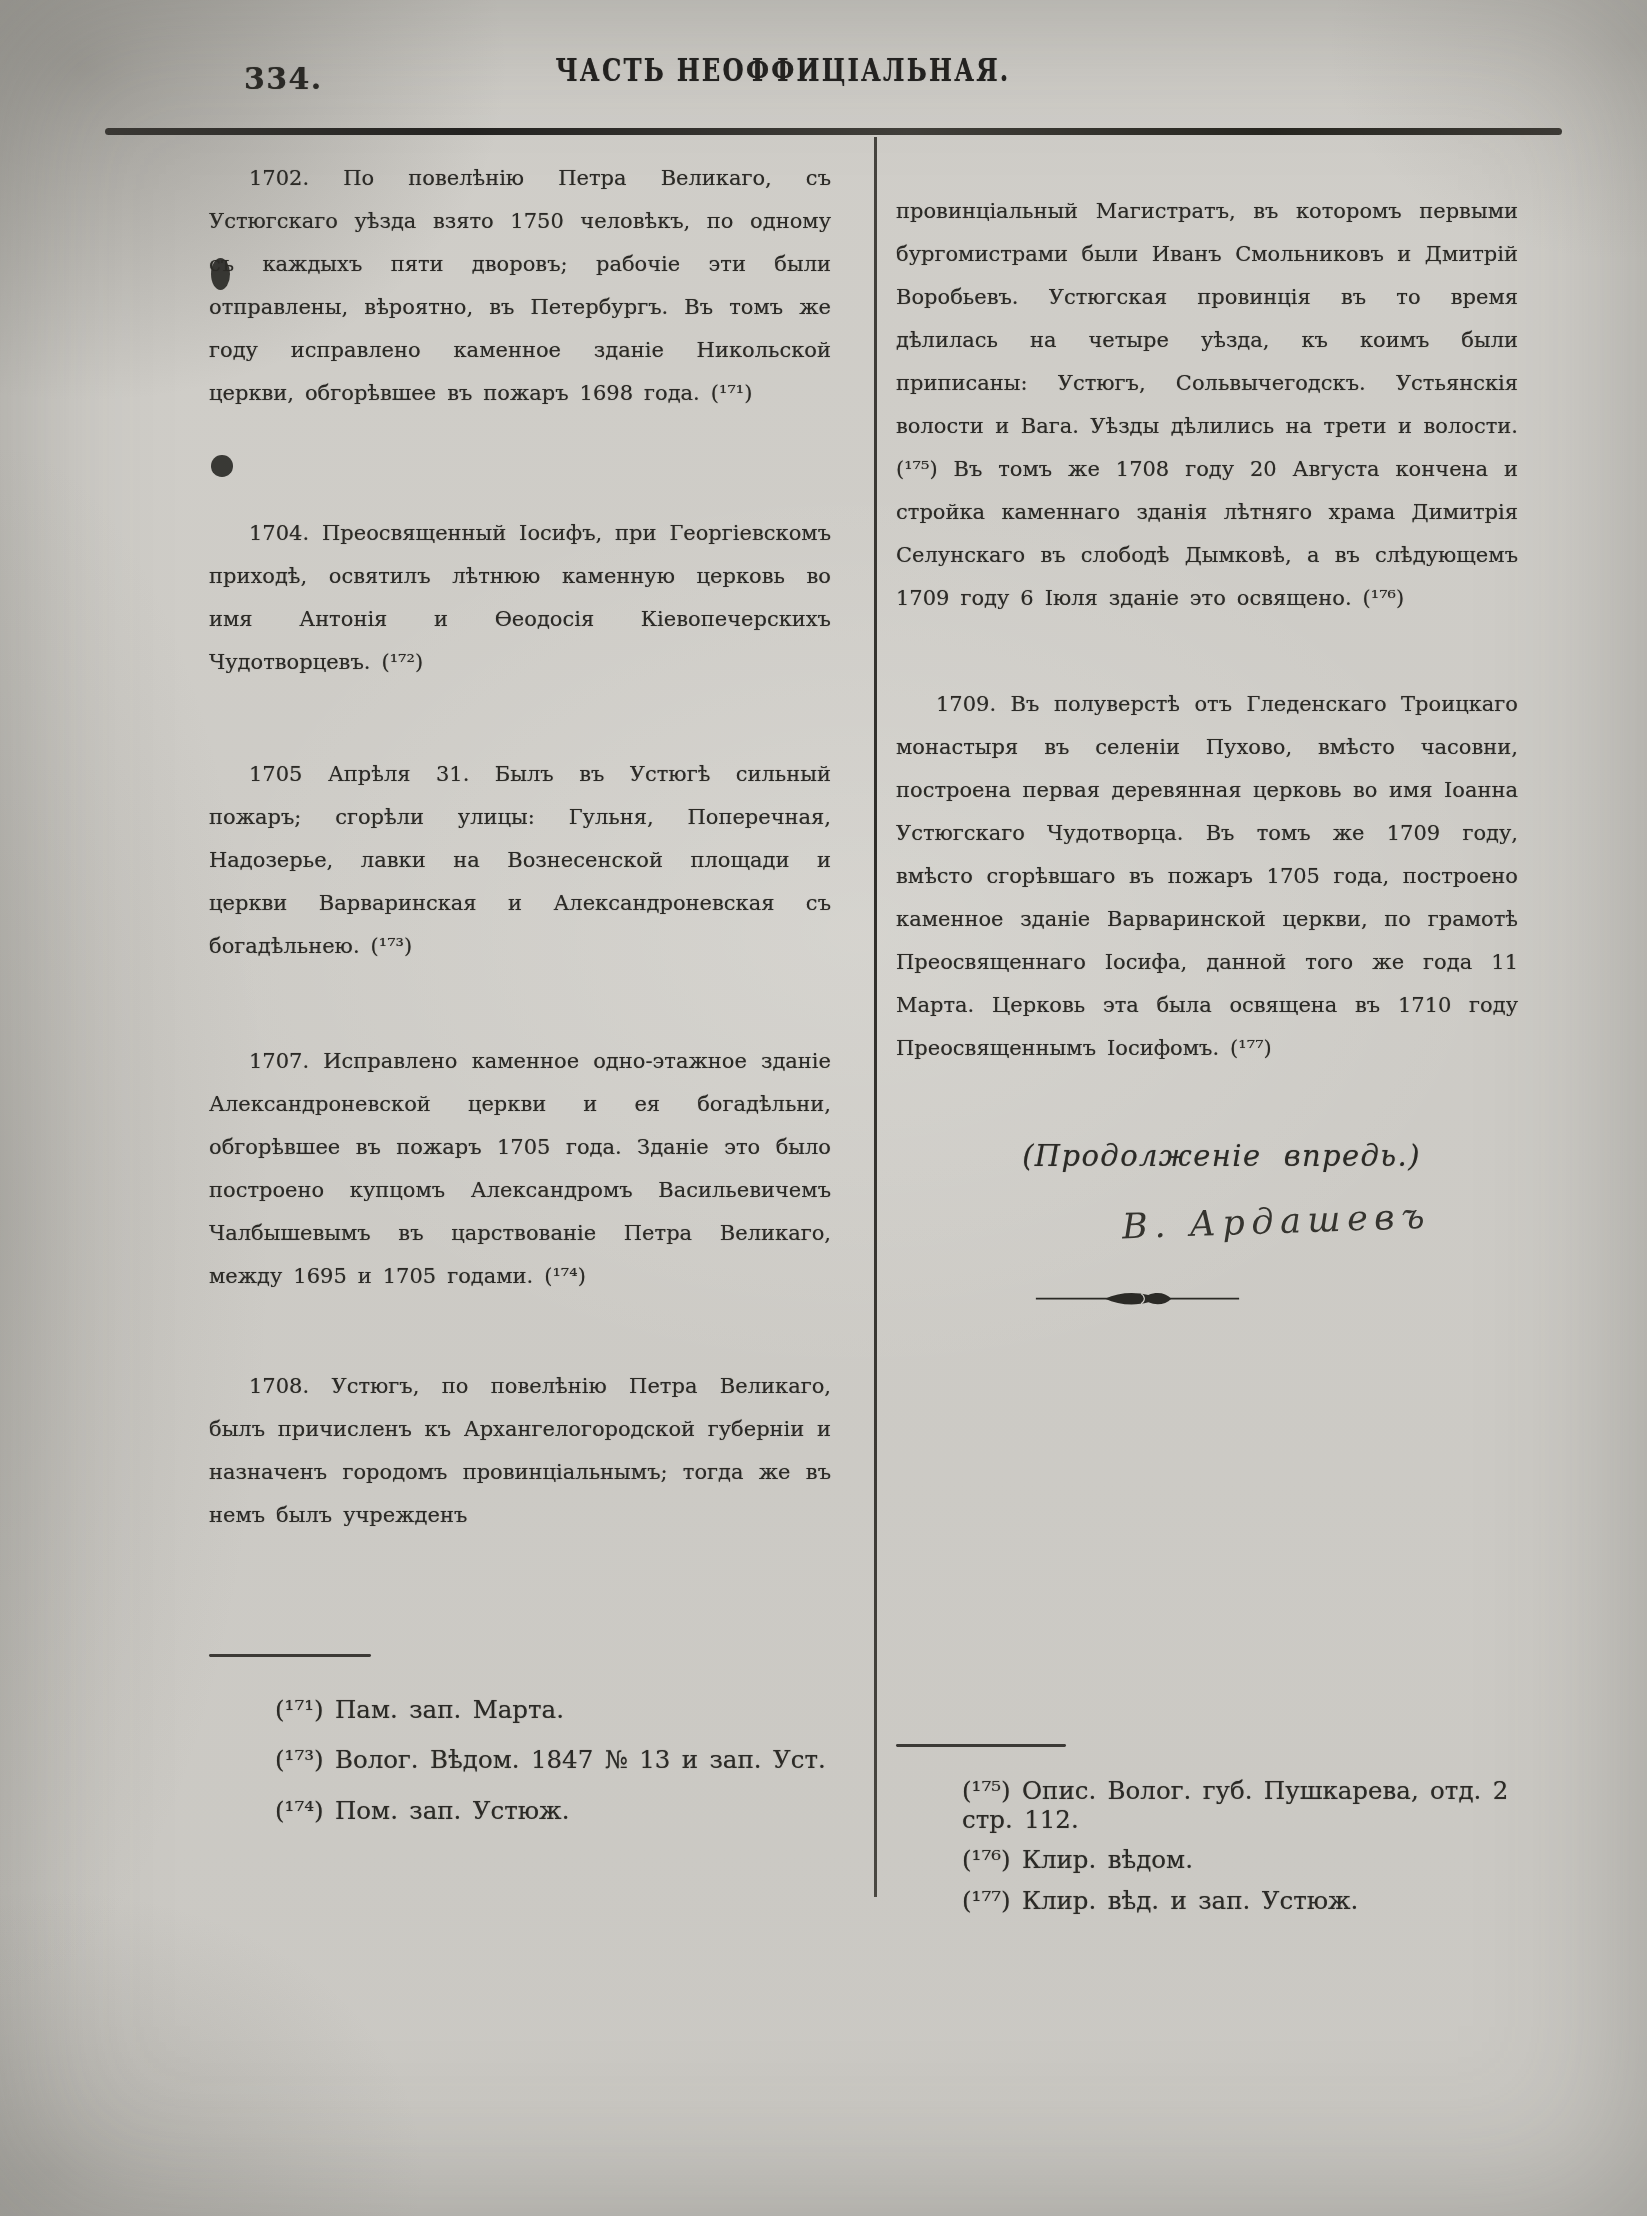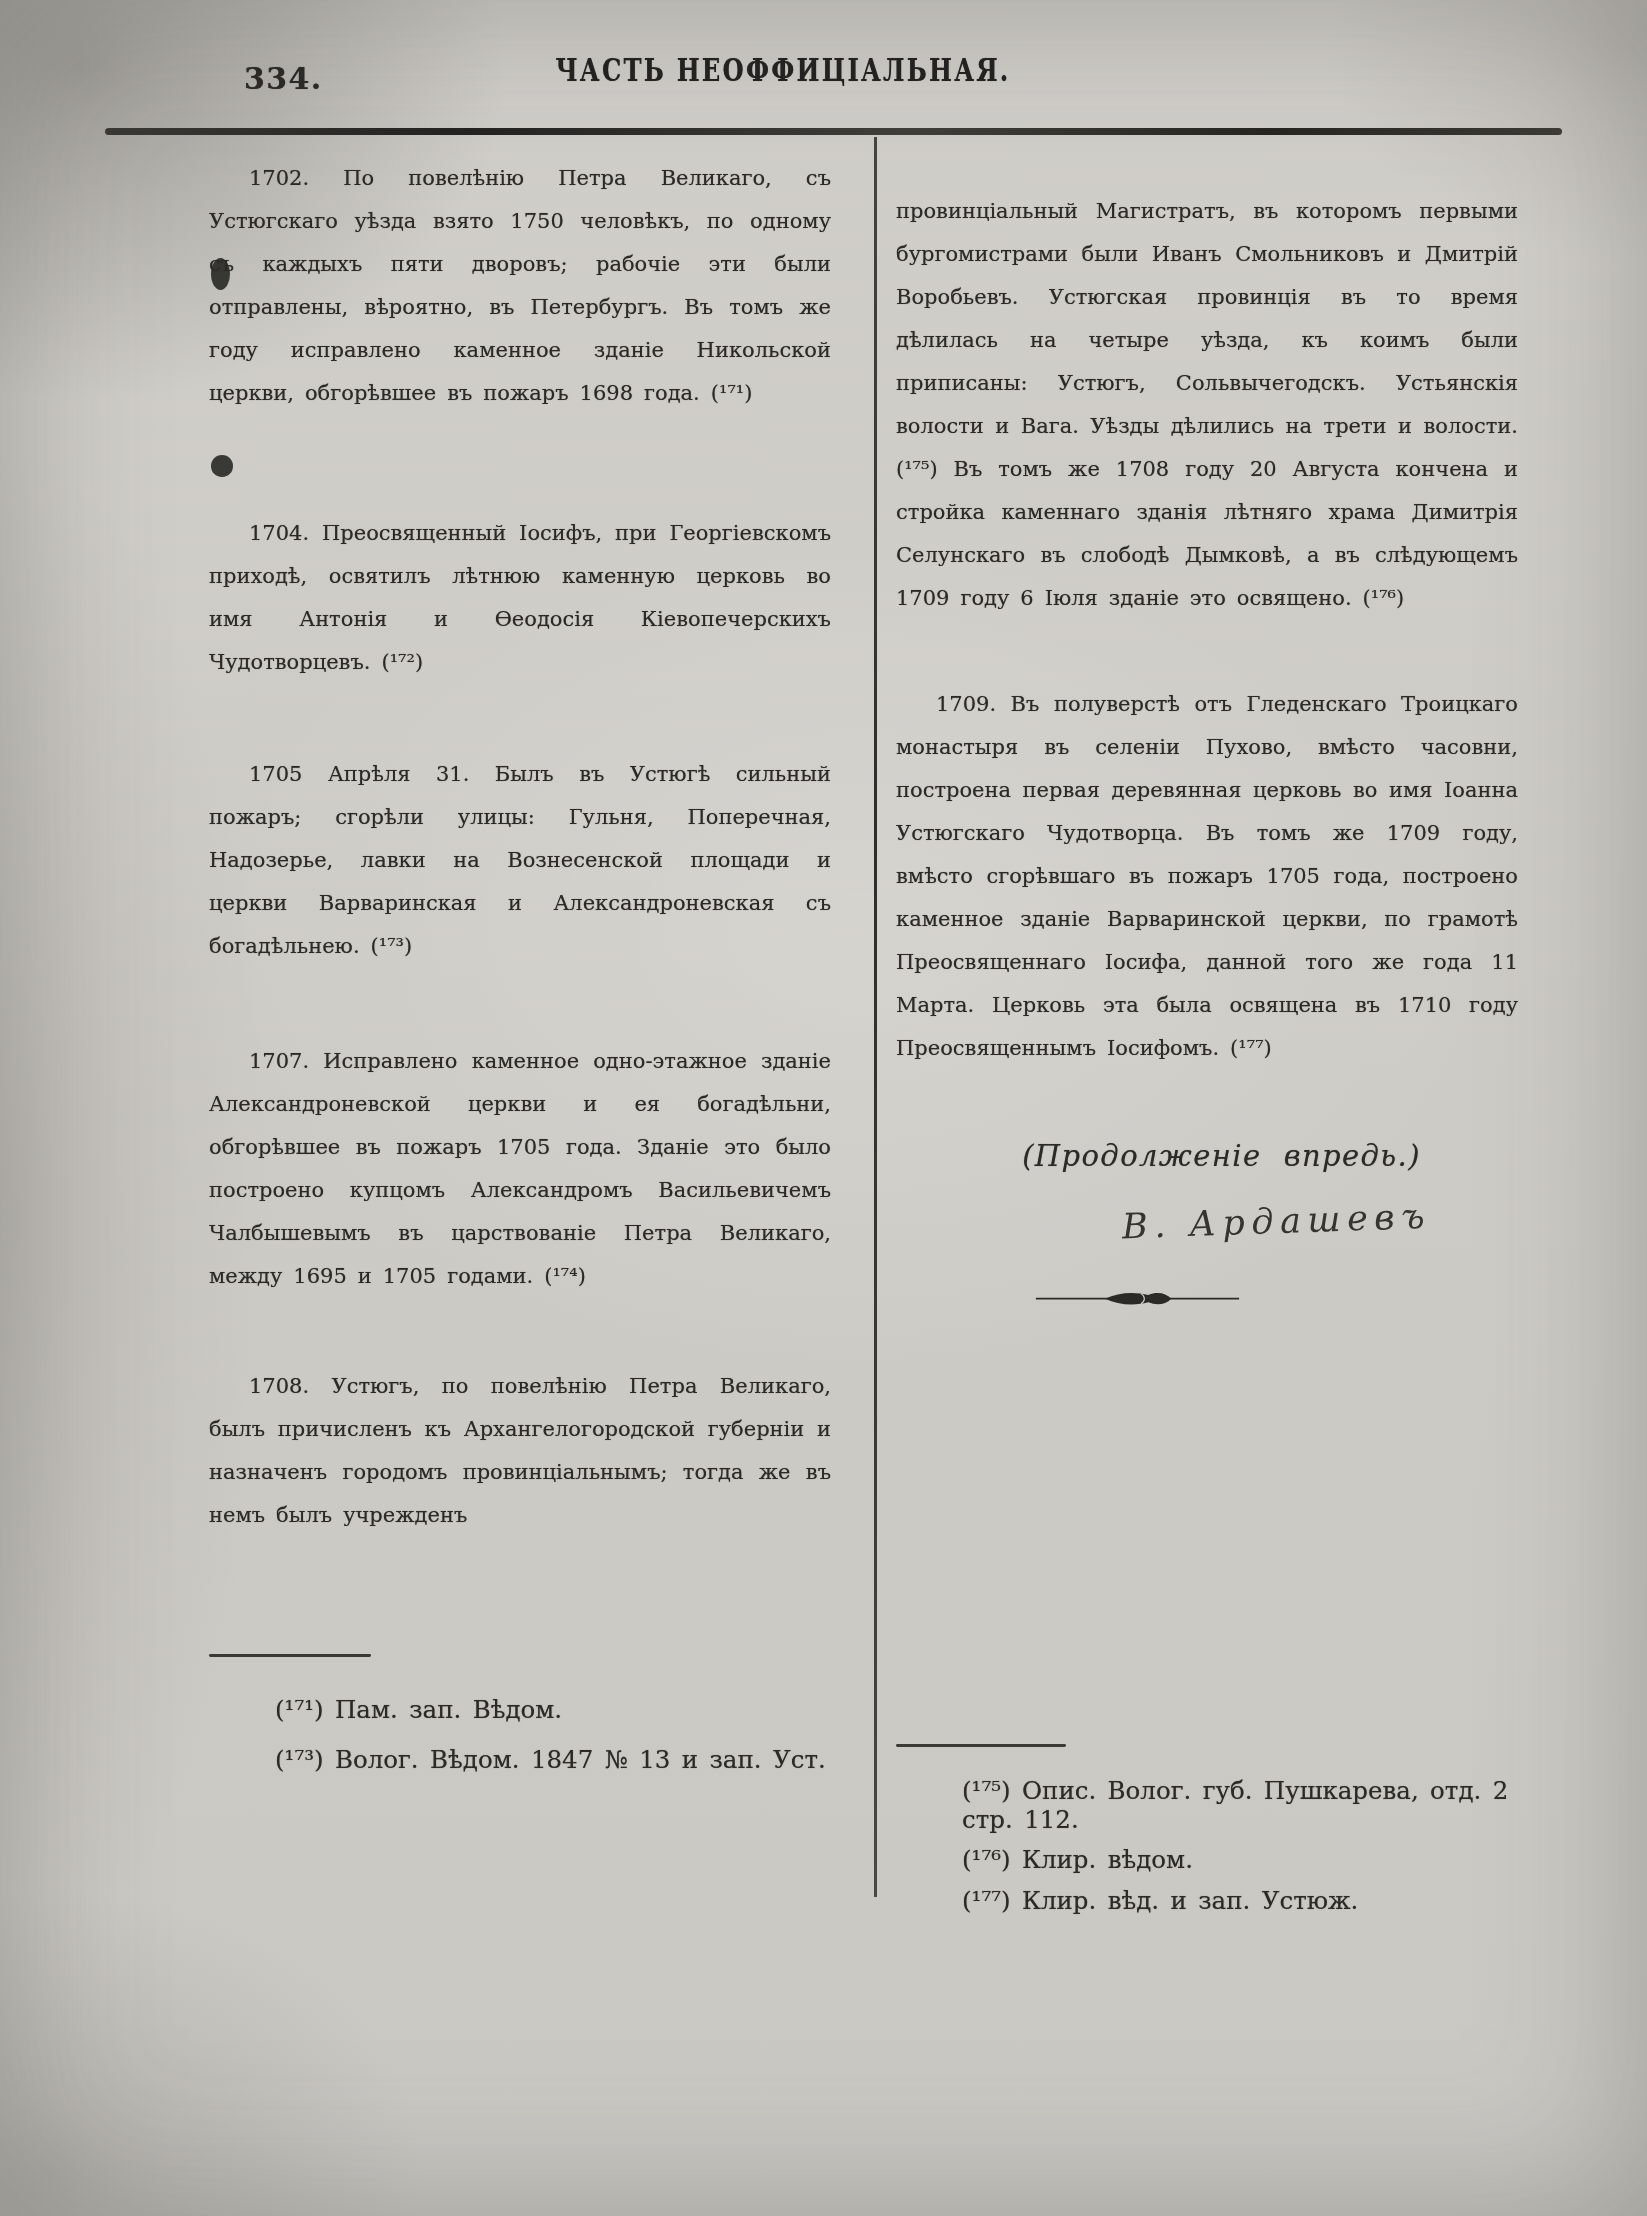--- a/index.html
+++ b/index.html
@@ -96,22 +96,23 @@
 
   <section class="col left">
     <p class="entry ink">1702. По повелѣнію Петра Великаго, съ Устюгскаго уѣзда взято 1750 человѣкъ, по одному съ каждыхъ пяти дворовъ; рабочіе эти были отправлены, вѣроятно, въ Петербургъ. Въ томъ же году исправлено каменное зданіе Никольской церкви, обгорѣвшее въ пожаръ 1698 года. (¹⁷¹)</p>
     <p class="entry ink mt-a">1704. Преосвященный Іосифъ, при Георгіевскомъ приходѣ, освятилъ лѣтнюю каменную церковь во имя Антонія и Ѳеодосія Кіевопечерскихъ Чудотворцевъ. (¹⁷²)</p>
     <p class="entry ink mt-b">1705 Апрѣля 31. Былъ въ Устюгѣ сильный пожаръ; сгорѣли улицы: Гульня, Поперечная, Надозерье, лавки на Вознесенской площади и церкви Варваринская и Александроневская съ богадѣльнею. (¹⁷³)</p>
     <p class="entry ink mt-c">1707. Исправлено каменное одно-этажное зданіе Александроневской церкви и ея богадѣльни, обгорѣвшее въ пожаръ 1705 года. Зданіе это было построено купцомъ Александромъ Васильевичемъ Чалбышевымъ въ царствованіе Петра Великаго, между 1695 и 1705 годами. (¹⁷⁴)</p>
     <p class="entry ink mt-d">1708. Устюгъ, по повелѣнію Петра Великаго, былъ причисленъ къ Архангелогородской губерніи и назначенъ городомъ провинціальнымъ; тогда же въ немъ былъ учрежденъ</p>
 
     <div class="footer leftfoot">
       <div class="fnrule"></div>
-      <p class="fn ink">(¹⁷¹) Пам. зап. Вѣдом.</p>
+      <p class="fn ink">(¹⁷¹) Пам. зап. Марта.</p>
       <p class="fn ink">(¹⁷³) Волог. Вѣдом. 1847 № 13 и зап. Уст.</p>
+      <p class="fn ink">(¹⁷⁴) Пом. зап. Устюж.</p>
     </div>
   </section>
 
   <section class="col right">
     <p class="entry ink noindent">провинціальный Магистратъ, въ которомъ первыми бургомистрами были Иванъ Смольниковъ и Дмитрій Воробьевъ. Устюгская провинція въ то время дѣлилась на четыре уѣзда, къ коимъ были приписаны: Устюгъ, Сольвычегодскъ. Устьянскія волости и Вага. Уѣзды дѣлились на трети и волости. (¹⁷⁵) Въ томъ же 1708 году 20 Августа кончена и стройка каменнаго зданія лѣтняго храма Димитрія Селунскаго въ слободѣ Дымковѣ, а въ слѣдующемъ 1709 году 6 Іюля зданіе это освящено. (¹⁷⁶)</p>
     <p class="entry ink mt-e">1709. Въ полуверстѣ отъ Гледенскаго Троицкаго монастыря въ селеніи Пухово, вмѣсто часовни, построена первая деревянная церковь во имя Іоанна Устюгскаго Чудотворца. Въ томъ же 1709 году, вмѣсто сгорѣвшаго въ пожаръ 1705 года, построено каменное зданіе Варваринской церкви, по грамотѣ Преосвященнаго Іосифа, данной того же года 11 Марта. Церковь эта была освящена въ 1710 году Преосвященнымъ Іосифомъ. (¹⁷⁷)</p>
 
     <p class="contnote ink">(Продолженіе впредь.)</p>
     <p class="signature">В. Ардашевъ</p>
 

